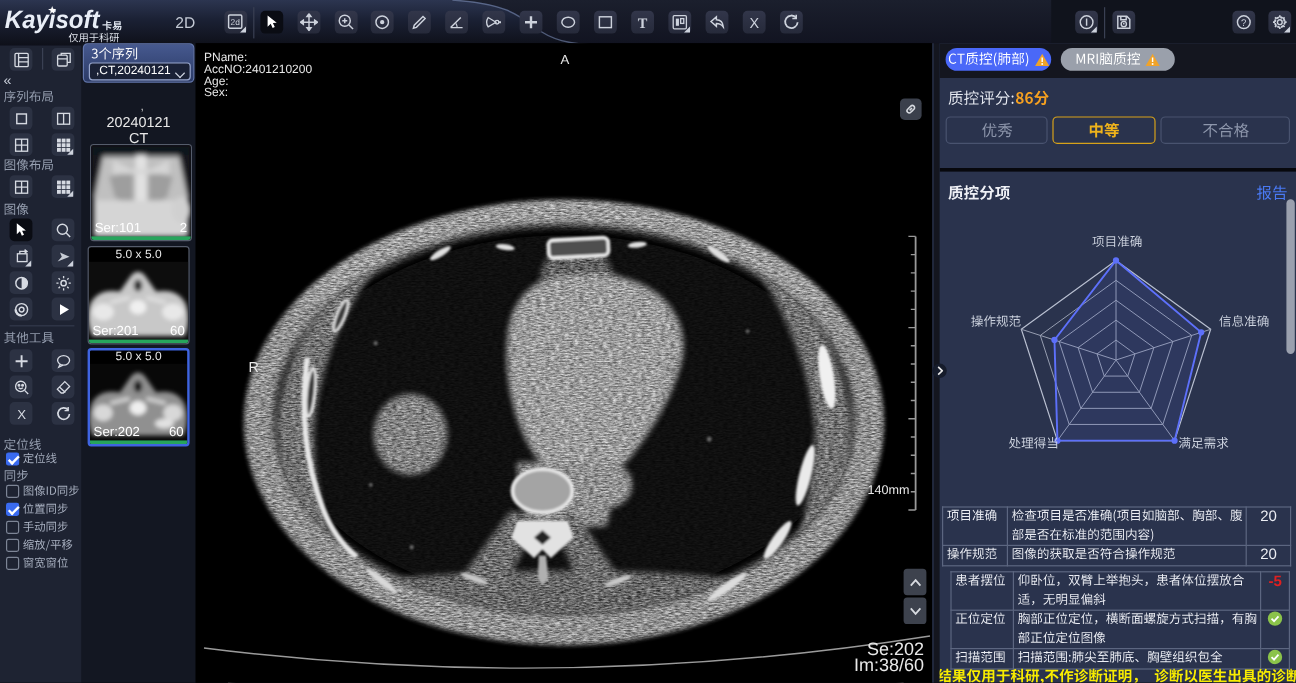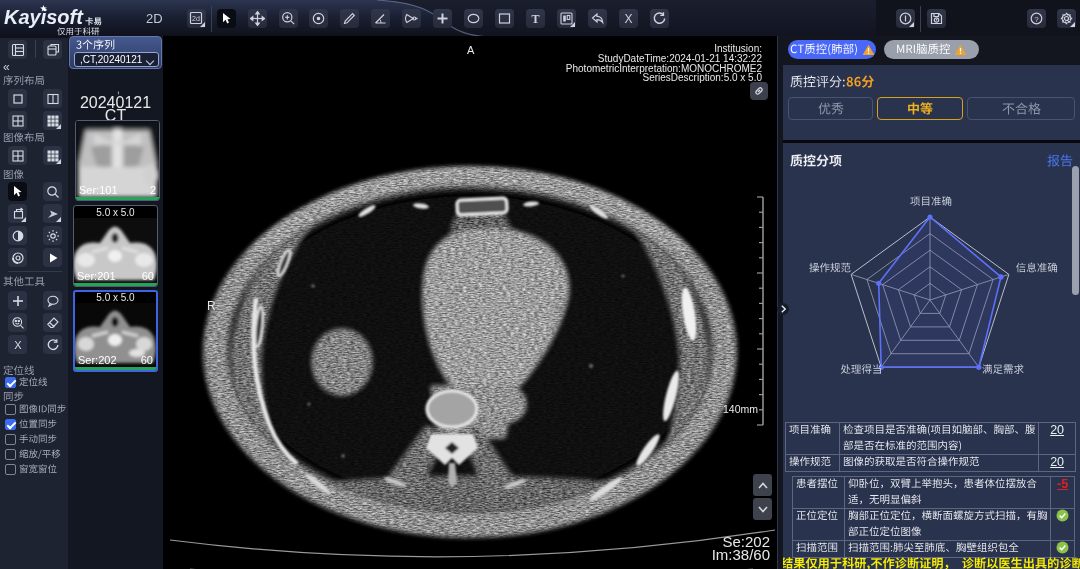--- a/index.html
+++ b/index.html
@@ -72,21 +72,21 @@
 #pdiv { position:absolute; left:0; top:104px; width:297px; height:3px; background:#07080d; }
 #sub2 { position:absolute; left:0; top:107px; width:297px; height:426px; }
 #qhead { position:absolute; left:7px; top:11px; font-size:13px; color:#eef0f5; }
 #report { position:absolute; right:7px; top:11px; font-size:13px; color:#4a7af5; }
 #scrollbar { position:absolute; right:1px; top:23px; width:7px; height:129px; background:#9aa0ae; border-radius:4px; }
 
 
 #qtable { position:absolute; left:2px; top:279px; width:291px; font-size:12.5px; color:#eceef4; }
 #qtable2 { position:absolute; left:9px; top:333px; width:283px; font-size:12.5px; color:#eceef4; }
 table { border-collapse:collapse; }
-#qtable td, #qtable2 td { border:1px solid #5c6680; padding:0px 3px; vertical-align:top; line-height:15.5px;text-decoration:underline; }
+#qtable td, #qtable2 td { border:1px solid #5c6680; padding:0px 3px; vertical-align:top; line-height:15.5px; }
 #marquee { position:absolute; left:-6px; top:412px; width:303px; height:15px; overflow:hidden;
   font-size:14px; font-weight:bold; color:#f8ec00; white-space:nowrap;
   text-shadow:1px 1px 0 #c00, -1px -1px 0 #c00, 1px -1px 0 #c00, -1px 1px 0 #c00; }
 </style>
 </head>
 <body>
 <div id="app">
     <svg width="0" height="0" style="position:absolute">
       <defs>
         <path id="gb2c" d="M84 -214C205 -173 273 -84 273 33C273 124 235 178 168 178C115 178 72 144 72 91C72 35 116 4 164 4L174 5C173 -53 130 -104 53 -134Z"></path>
@@ -686,21 +686,21 @@
             <g transform="translate(0,9.68) scale(0.011000,-0.011000)">
               <use href="#gr33" x="0"></use>
               <use href="#gr4e2a" x="555"></use>
               <use href="#gr5e8f" x="1555"></use>
               <use href="#gr5217" x="2555"></use>
             </g>
           </svg></div>
         <div id="serdrop">,CT,20240121</div>
       </div>
     <div style="position:absolute;left:49px;top:48px;color:#ccc;font-size:10px">,</div>
-    <div style="position:absolute;left:0;top:60px;width:95px;text-align:center;color:#e8e8e8;font-size:16px;line-height:13px">20240121<br>CT</div>
+    <div style="position:absolute;left:0;top:60px;width:95px;text-align:center;color:#e8e8e8;font-size:12px;line-height:13px">20240121<br>CT</div>
     <div class="thumb" style="left:7px;top:84px;height:81px;position:absolute">
       <svg width="83" height="78" viewBox="0 0 83 78">
         <defs>
             <filter id="bl1">
               <feGaussianBlur stdDeviation="2"></feGaussianBlur>
             </filter>
           </defs>
         <rect width="83" height="78" fill="#0d0d12"></rect>
         <g filter="url(#bl1)">
           <rect x="2" y="9" width="79" height="67" fill="#c0c0c0"></rect>
@@ -862,22 +862,22 @@
         <circle cx="398" cy="272" r="2.2"></circle>
           <circle cx="150" cy="250" r="1.8"></circle>
           <circle cx="428" cy="330" r="2"></circle>
           <circle cx="180" cy="420" r="1.8"></circle>
           <circle cx="146" cy="368" r="1.6"></circle>
           <circle cx="460" cy="240" r="1.6"></circle>
       </g>
       <path d="M7,504 Q307,542 612,494" stroke="#9a9a9a" stroke-width="1.2" fill="none"></path>
       <path d="M27,533 Q307,560 590,533" stroke="#777" stroke-width="1" fill="none"></path>
     </svg>
+    <div class="ovl" style="left:7px;top:8px">PName:<br>AccNO:2401210200<br>Age:<br>Sex:</div>
     <div class="ovl" style="left:304px;top:10px;font-size:11px">A</div>
-    <div class="ovl ovr" style="right:15px;top:8px">Institusion:<br>StudyDateTime:2024-01-21 14:32:22<br>PhotometricInterpretation:MONOCHROME2<br>SeriesDescription:5.0 x 5.0</div>
     <div style="position:absolute;right:9px;top:46px;width:18px;height:18px;border-radius:4px;background:#3b404c;display:flex;align-items:center;justify-content:center">
       <svg width="12" height="12" viewBox="0 0 12 12" fill="none" stroke="#d5d8de" stroke-width="1.3">
           <path d="M5,7 L7,5 M4.2,5.2 L6,3.4 A1.8,1.8 0 0 1 8.6,6 L6.8,7.8 M7.8,6.8 L6,8.6 A1.8,1.8 0 0 1 3.4,6 L5.2,4.2"></path>
         </svg>
     </div>
     <div class="ovl" style="left:44px;top:266px;font-size:12px">R</div>
     <svg width="30" height="240" style="position:absolute;left:585px;top:156px">
       <line x1="15" y1="5" x2="15" y2="233" stroke="#999" stroke-width="1.5"></line>
       <g stroke="#999" stroke-width="1.2">
         <line x1="9" y1="5" x2="15" y2="5"></line>

